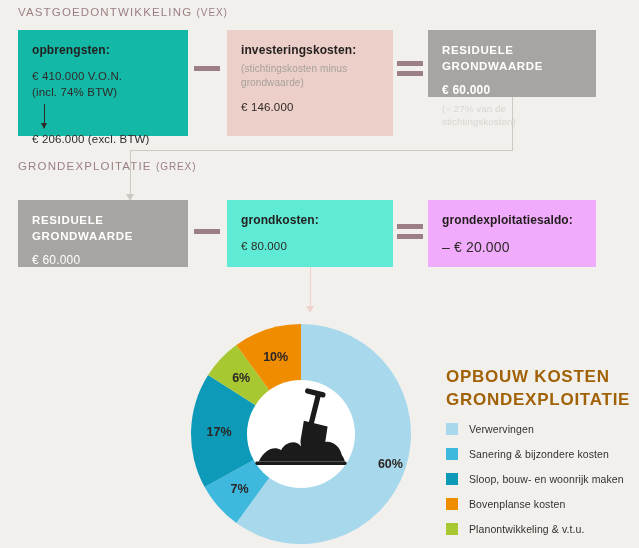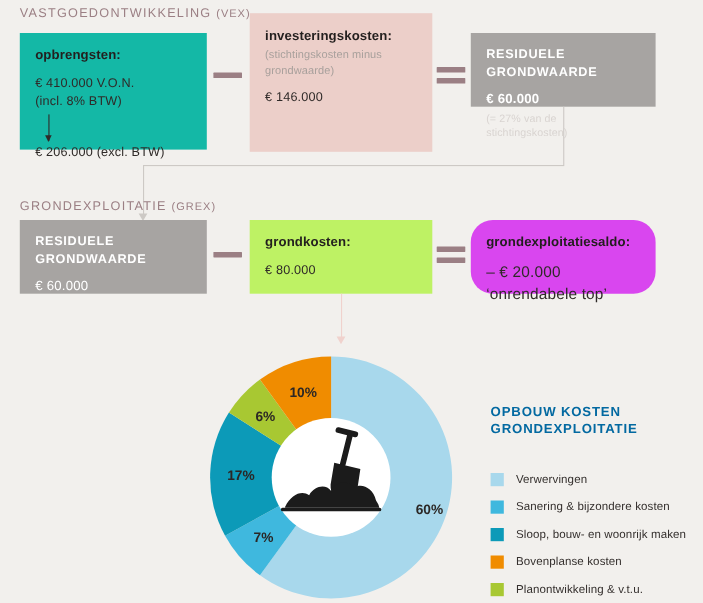--- a/index.html
+++ b/index.html
@@ -25,21 +25,21 @@
     font-size: 11.5px;
     letter-spacing: 1.15px;
     color: #9b7f84;
     white-space: nowrap;
   }
   .section-head .small {
     font-size: 10px;
     letter-spacing: 0.9px;
   }
   #head-vex { left: 18px; top: 6px; }
-  #head-grex { left: 18px; top: 182px; }
+  #head-grex { left: 18px; top: 160px; }
 
   
   .box {
     position: absolute;
     box-sizing: border-box;
     padding: 12px 14px 10px 14px;
     font-size: 11.5px;
     color: #2f2a28;
     line-height: 1.42;
   }
@@ -100,39 +100,38 @@
     border-left: 3.5px solid transparent;
     border-right: 3.5px solid transparent;
     border-top: 6px solid #2f2a28;
   }
 
   #box-opbrengsten {
     left: 18px; top: 30px; width: 170px; height: 106px;
     background: #14b8a6;
   }
   #box-investering {
-    left: 227px; top: 12px; width: 166px; height: 126px;
+    left: 227px; top: 30px; width: 166px; height: 106px;
     background: #eccfc9;
   }
   #box-residueel-1 {
     left: 428px; top: 30px; width: 168px; height: 67px;
     background: #a7a4a2;
   }
   #box-residueel-2 {
     left: 18px; top: 200px; width: 170px; height: 67px;
     background: #a7a4a2;
   }
   #box-grondkosten {
     left: 227px; top: 200px; width: 166px; height: 67px;
-    background: #bef264;
+    background: #5eead4;
   }
   #box-saldo {
     left: 428px; top: 200px; width: 168px; height: 67px;
-    background: #d946ef;
-    border-radius: 20px;
+    background: #f0abfc;
   }
   #box-saldo .title { color: #221d1d; }
 
   
   .op {
     position: absolute;
     width: 26px;
   }
   .op .bar {
     height: 5px;
@@ -184,26 +183,26 @@
   }
   #shovel-icon-group { fill: #1b1b1b; }
 
   
   #legend {
     position: absolute;
     left: 446px; top: 366px;
     width: 190px;
   }
   #legend-title {
-    font-size: 12px;
-    font-weight: bold;
-    color: #0369a1;
+    font-size: 17px;
+    font-weight: bold;
+    color: #a16207;
     letter-spacing: 0.75px;
     line-height: 1.35;
-    margin-bottom: 32px;
+    margin-bottom: 11px;
   }
   .legend-row {
     display: flex;
     align-items: center;
     margin-bottom: 13px;
   }
   .legend-swatch {
     width: 12px; height: 12px;
     flex: 0 0 12px;
     margin-right: 11px;
@@ -221,21 +220,21 @@
 <div class="stage">
 
   <div class="section-head" id="head-vex">
     <span>VASTGOEDONTWIKKELING</span>
     <span class="small">(VEX)</span>
   </div>
 
   <div class="box" id="box-opbrengsten">
     <div class="title">opbrengsten:</div>
     <div class="amt">€ 410.000 V.O.N.</div>
-    <div class="amt">(incl. 8% BTW)</div>
+    <div class="amt">(incl. 74% BTW)</div>
     <span class="arrow-down-inline"></span>
     <div class="amt">€ 206.000 (excl. BTW)</div>
   </div>
 
   <div class="op" id="op-minus-1">
     <div class="bar"></div>
   </div>
 
   <div class="box" id="box-investering">
     <div class="title">investeringskosten:</div>
@@ -279,21 +278,20 @@
   </div>
 
   <div class="op" id="op-eq-2">
     <div class="bar"></div>
     <div class="bar"></div>
   </div>
 
   <div class="box" id="box-saldo">
     <div class="title">grondexploitatiesaldo:</div>
     <div class="amt-dark">– € 20.000</div>
-    <div class="amt-dark">‘onrendabele top’</div>
   </div>
 
   <div id="chart-arrow-line"></div>
   <div id="chart-arrow-head"></div>
 
   <div id="donut-wrap">
     <svg id="donut-svg" width="222" height="222" viewBox="0 0 222 222">
       <g id="donut-slices">
           <path d="M 111 111 L 111 1 A 110 110 0 1 1 46.343622247827966 199.99186938124421 Z" fill="#a8d8ec"></path>
           <path d="M 111 111 L 46.343622247827966 199.99186938124421 A 110 110 0 0 1 14.606265195175027 163.99290415118872 Z" fill="#3fb8de"></path>

